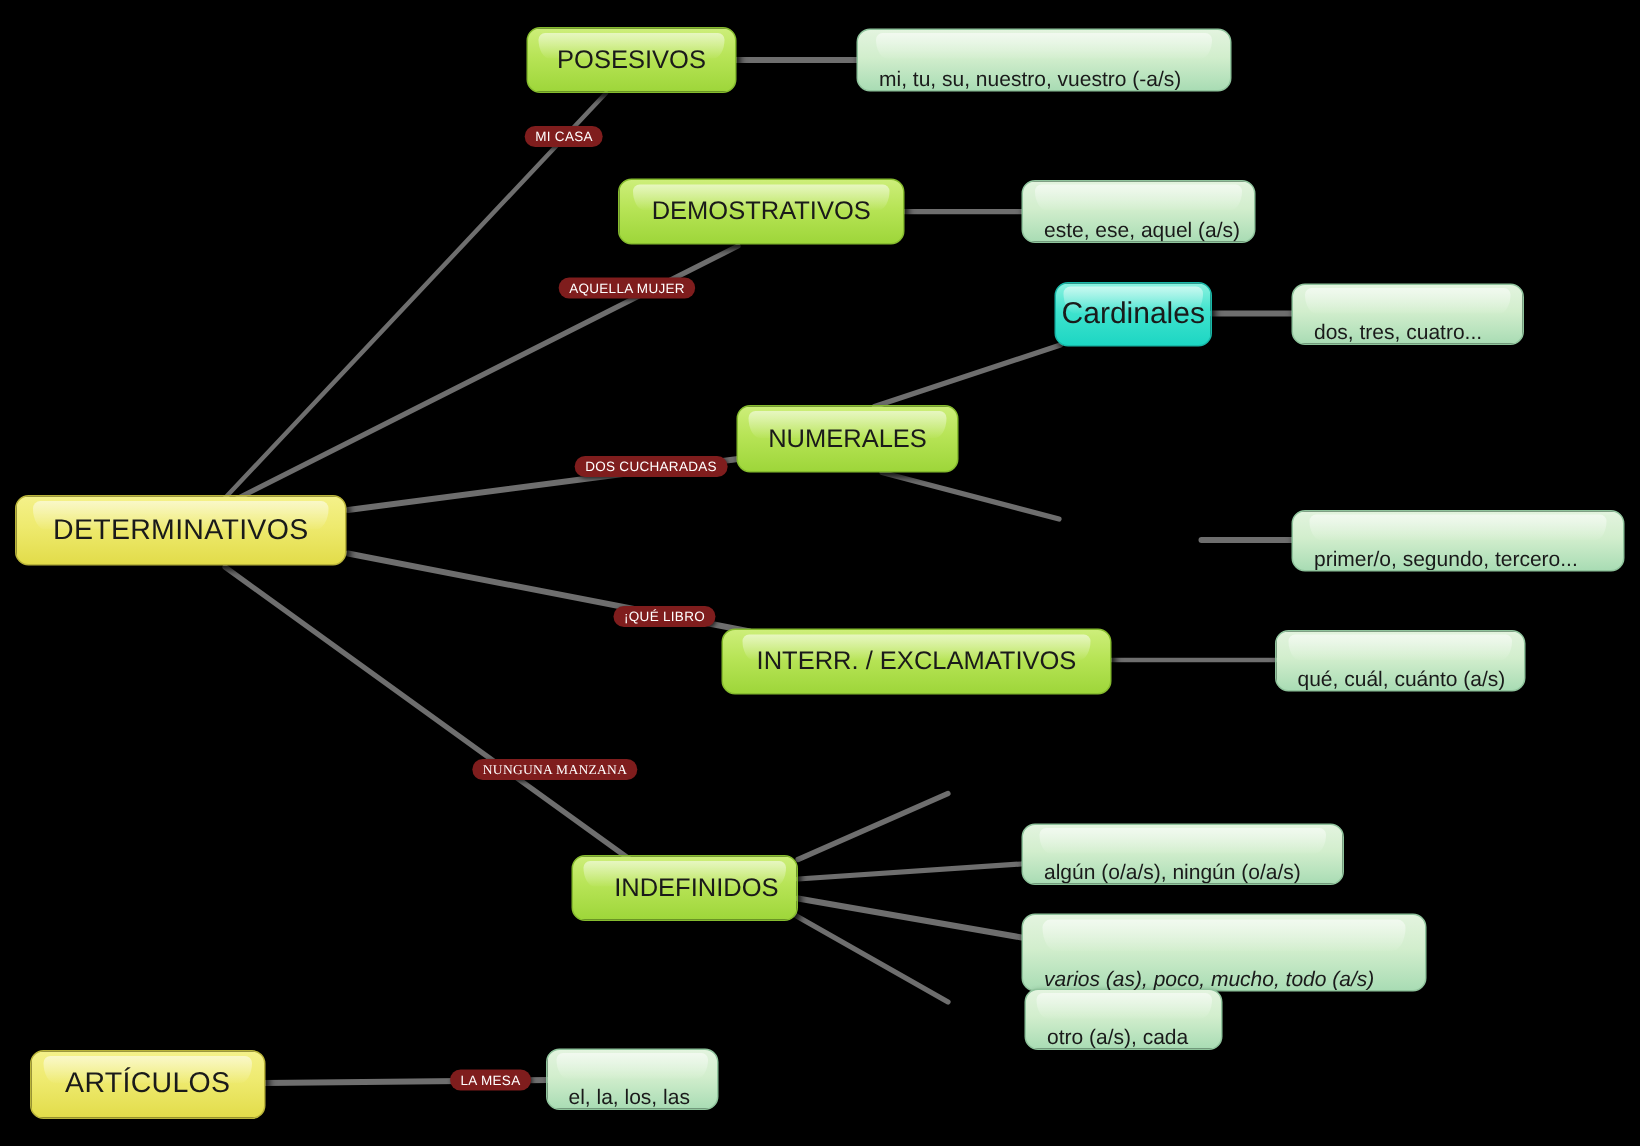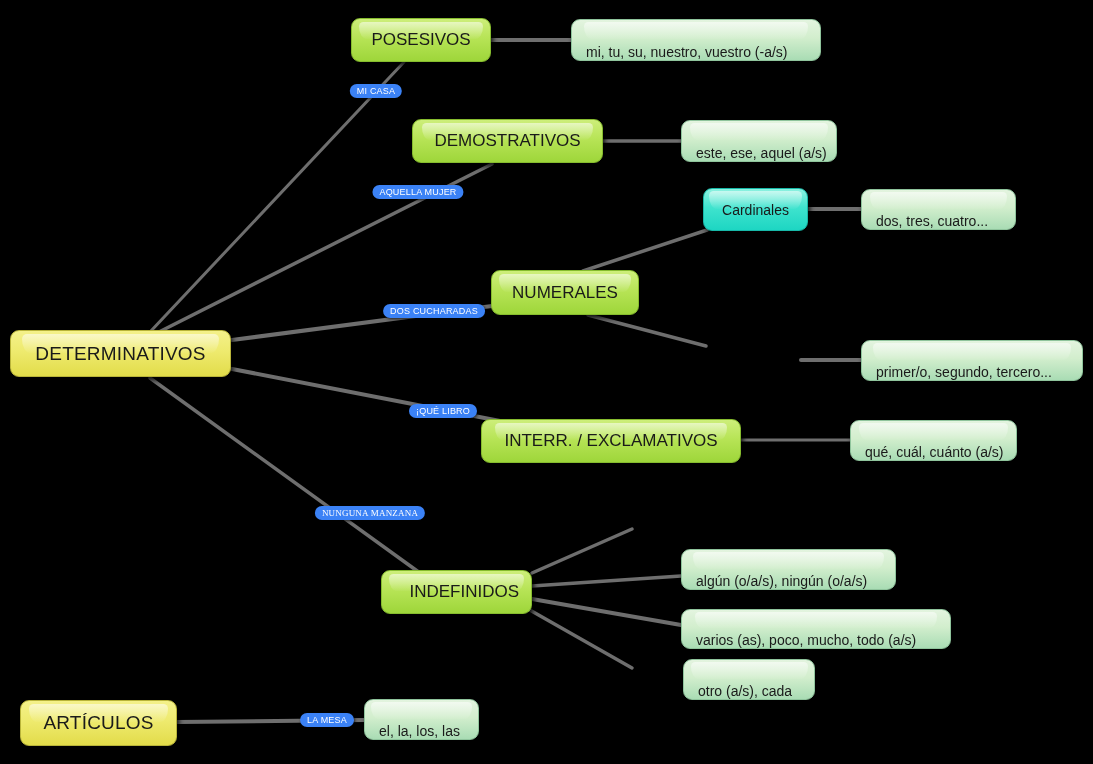--- a/index.html
+++ b/index.html
@@ -61,42 +61,42 @@
   
   .n-branch {
     background: linear-gradient(to bottom, #cdee7a 0%, #b7e456 45%, #9ed63a 100%);
     border: 1px solid #86bc2e;
     font-size: 17px;
   }
   
   .n-cyan {
     background: linear-gradient(to bottom, #8cf2e0 0%, #3fe3ce 45%, #1dd6c3 100%);
     border: 1px solid #17b8a8;
-    font-size: 14px;
+    font-size: 20px;
   }
   .n-cyan2 {
     background: linear-gradient(to bottom, #9af5d8 0%, #55e8bd 45%, #2fdfae 100%);
     border: 1px solid #24bb92;
     font-size: 14px;
   }
   
   .n-leaf {
     background: linear-gradient(to bottom, #e3f4df 0%, #d2eecd 45%, #a9dcb4 100%);
     border: 1px solid #8fc49c;
     font-size: 14px;
     justify-content: flex-start;
     align-items: flex-end;
   }
   .n-leaf .lbl { padding: 0 14px; }
 
   
   .edge-label {
     position: absolute;
     transform: translate(-50%, -50%);
-    background: #3b82f6;
+    background: #7f1d1d;
     color: #ffffff;
     font-size: 9px;
     letter-spacing: 0.2px;
     padding: 2px 7px 2px 7px;
     border-radius: 8px;
     white-space: nowrap;
     line-height: 10px;
     box-shadow: 1px 1px 3px rgba(0,0,0,0.7);
     z-index: 5;
   }
@@ -207,21 +207,21 @@
     <span class="gloss"></span>
     <span class="lbl">qué, cuál, cuánto (a/s)</span>
   </div>
 
 
   <div class="node n-leaf" style="left:681px; top:549px; width:215px; height:41px;">
     <span class="gloss"></span>
     <span class="lbl">algún (o/a/s), ningún (o/a/s)</span>
   </div>
 
-  <div class="node n-leaf" style="left:681px; top:609px; width:270px; height:40px;">
+  <div class="node n-leaf" style="left:681px; top:609px; width:270px; height:52px;font-style:italic;">
     <span class="gloss"></span>
     <span class="lbl">varios (as), poco, mucho, todo (a/s)</span>
   </div>
 
   <div class="node n-leaf" style="left:647px; top:659px; width:132px; height:41px;margin-left:36px;">
     <span class="gloss"></span>
     <span class="lbl">otro (a/s), cada</span>
   </div>
 
   <div class="node n-leaf" style="left:364px; top:699px; width:115px; height:41px;">

